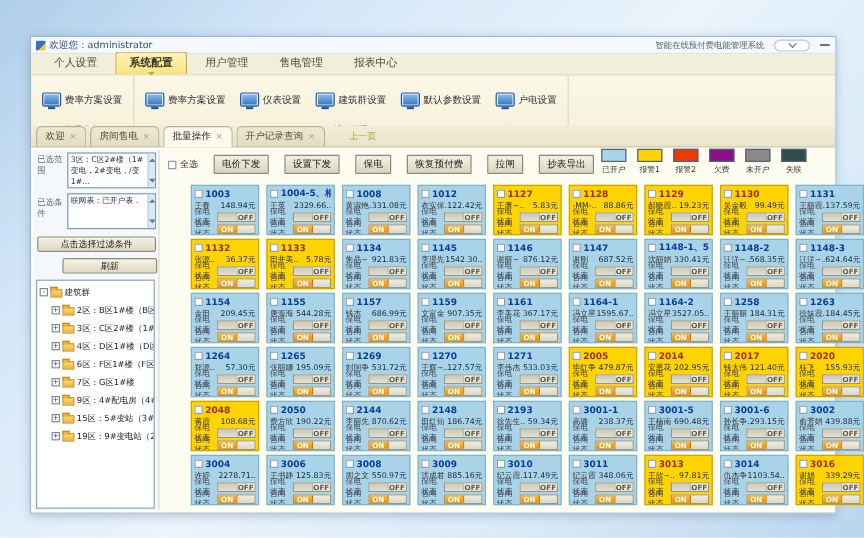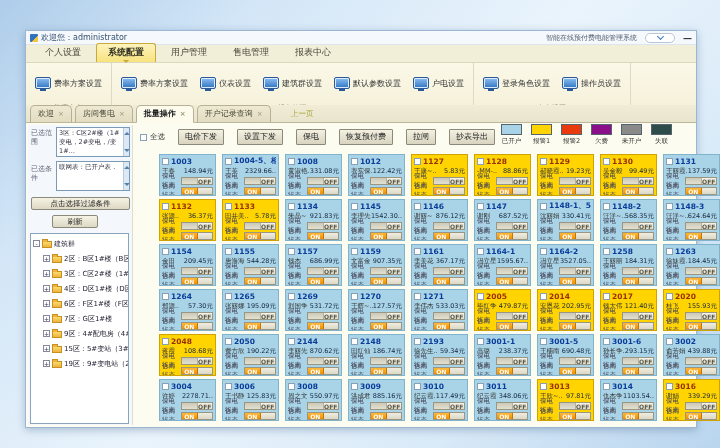--- a/index.html
+++ b/index.html
@@ -33,21 +33,21 @@
   .rbtn { display:flex; align-items:center; gap:3px; padding:2px 5px; border-radius:2px; font-size:8px; color:#333; }
   .mon { width:16px; height:12px; background:linear-gradient(#8ec0f2,#2f74c0); border:1px solid #2a5a9a; border-radius:2px; position:relative; box-shadow:inset 0 0 0 1px #dceafd; }
   .mon::after { content:""; position:absolute; left:4px; bottom:-3px; width:6px; height:2px; background:#2a5a9a; }
   .rcap { font-size:7px; color:#8a8468; text-align:center; padding:2px 0 1px; }
 
   
   .docbar { position:absolute; left:0; top:74px; right:0; height:18px; background:linear-gradient(#f0ecd6,#e9e4cc); border-bottom:1px solid #bdb89c; }
   .dtabs { position:absolute; left:4px; bottom:-1px; display:flex; gap:3px;margin-top:8px; }
   .dtab { display:flex; align-items:center; gap:4px; font-size:8px; color:#4a4a3a; background:linear-gradient(#eee9d2,#e2dcc2);
           border:1px solid #b5b096; border-bottom:1px solid #bdb89c; border-radius:5px 5px 0 0; padding:2px 7px 3px; }
-  .dtab.act { background:#fdfbec; border-bottom:1px solid #fdfbec; font-weight:bold; color:#222; }
+  .dtab.act { background:#fdfbec; border-bottom:1px solid #fdfbec; font-weight:normal; color:#222; }
   .tclose { font-size:7px; color:#997; }
 
   .pag { position:absolute; left:248px; top:4px; font-size:7.5px; color:#555; display:flex; gap:6px; align-items:center;flex-direction:column; }
   .plink1 { color:#a8a43a; }
   .plink2 { color:#1899b8; text-decoration:underline; }
 
   
   .content { position:absolute; left:0; top:92px; right:0; bottom:0; background:#fdfcf0; }
 
   
@@ -149,33 +149,20 @@
           <div class="rbtn">
             <span class="mon"></span>
             <span>默认参数设置</span>
           </div>
           <div class="rbtn">
             <span class="mon"></span>
             <span>户电设置</span>
           </div>
         </div>
         <div class="rcap">设备管理</div>
-      </div>
-      <div class="rgroup">
-        <div class="rbtns">
-          <div class="rbtn">
-            <span class="mon"></span>
-            <span>登录角色设置</span>
-          </div>
-          <div class="rbtn">
-            <span class="mon"></span>
-            <span>操作员设置</span>
-          </div>
-        </div>
-        <div class="rcap">角色设置</div>
       </div>
     </div>
 
   <div class="docbar">
     <div class="dtabs" id="doctabs">
         <span class="dtab">
           <span>欢迎</span>
           <span class="tclose">×</span>
         </span>
         <span class="dtab">
@@ -213,21 +200,21 @@
       </div>
       <span class="sb-label" style="left:3px; top:40px;">已选条件</span>
       <div class="sb-box" style="top:36px;">
         <span>联网表：已开户表．</span>
         <span class="sbar">
             <i class="up"></i>
             <i class="dn"></i>
           </span>
       </div>
       <div class="sbtn" style="left:3px; top:72px; width:99px;">点击选择过滤条件</div>
-      <div class="sbtn" style="left:24px; top:90px; width:46px;">刷新</div>
+      <div class="sbtn" style="left:24px; top:90px; width:79px;">刷新</div>
       <div class="tree" id="tree">
           <div class="trow">
             <span class="exp">-</span>
             <span class="folder"></span>
             <span>建筑群</span>
           </div>
           <div class="trow child">
             <span class="exp">+</span>
             <span class="folder"></span>
             <span>2区：B区1#楼（B区1#…</span>

